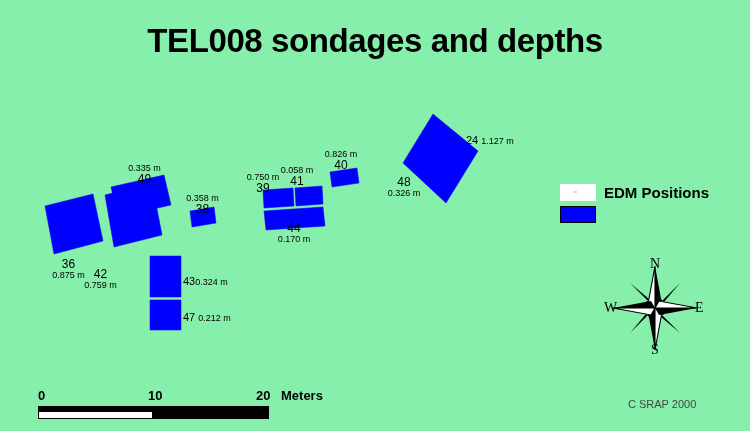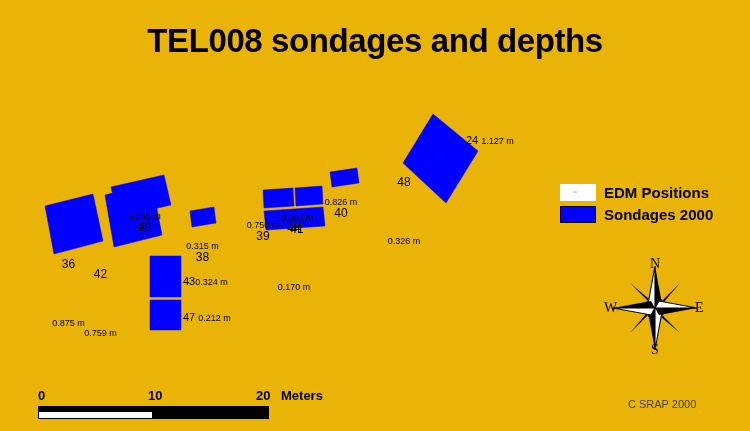--- a/index.html
+++ b/index.html
@@ -8,21 +8,21 @@
     background: #ffffff;
   }
   body {
     font-family: "Liberation Sans", sans-serif;
     -webkit-font-smoothing: antialiased;
   }
   #map-page {
     position: relative;
     width: 750px;
     height: 431px;
-    background: #eab308;
+    background: #86efac;
     overflow: hidden;
   }
   #map-title {
     position: absolute;
     left: 0;
     top: 22px;
     width: 750px;
     text-align: center;
     font-family: "Liberation Sans", sans-serif;
     font-size: 33px;
@@ -43,21 +43,20 @@
     font-family: "Liberation Sans", sans-serif;
     color: #000000;
     white-space: nowrap;
     line-height: 1.05;
   }
   .label-id {
     font-size: 12px;
   }
   .label-depth {
     font-size: 9px;
-    margin-top: 48px;
   }
   .label-stack {
     text-align: center;
   }
   .label-inline {
     font-size: 11px;
   }
   .label-inline .depth-inline {
     font-size: 9px;
   }
@@ -234,21 +233,21 @@
     <div class="label-id">42</div>
     <div class="label-depth">0.759 m</div>
   </div>
 
   <div class="map-label label-stack" style="left:122px; top:164px; width:45px;">
     <div class="label-depth">0.335 m</div>
     <div class="label-id">49</div>
   </div>
 
   <div class="map-label label-stack" style="left:180px; top:194px; width:45px;">
-    <div class="label-depth">0.315 m</div>
+    <div class="label-depth">0.358 m</div>
     <div class="label-id">38</div>
   </div>
 
   <div class="map-label label-inline" style="left:183px; top:276px;">
     <span>43</span><span class="depth-inline">0.324 m</span>
   </div>
 
   <div class="map-label label-inline" style="left:183px; top:312px;">
     <span>47</span>&nbsp;<span class="depth-inline">0.212 m</span>
   </div>
@@ -282,21 +281,20 @@
     <span>24</span>&nbsp;<span class="depth-inline">1.127 m</span>
   </div>
 
   <div id="legend">
     <div class="legend-row">
       <div class="legend-swatch edm"></div>
       <div class="legend-text">EDM Positions</div>
     </div>
     <div class="legend-row">
       <div class="legend-swatch sondage"></div>
-      <div class="legend-text">Sondages 2000</div>
     </div>
   </div>
 
   <div id="compass">
     <svg width="110" height="105" viewBox="0 0 110 105" xmlns="http://www.w3.org/2000/svg">
       <g transform="translate(55,52)">
 
         <g fill="#000000">
           <polygon points="0,0 -22,-22 0,0 -7,-7"></polygon>
           <polygon points="0,0 -25,-25 -6,-9 -9,-6"></polygon>

